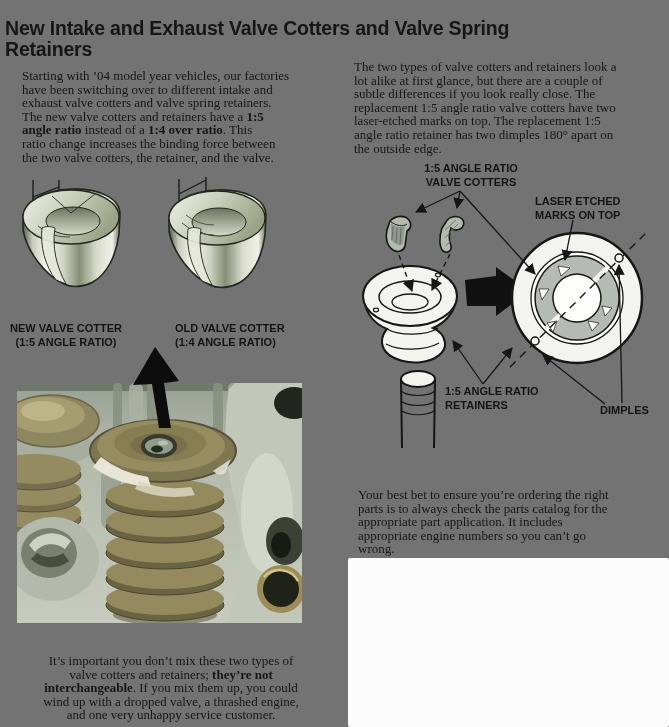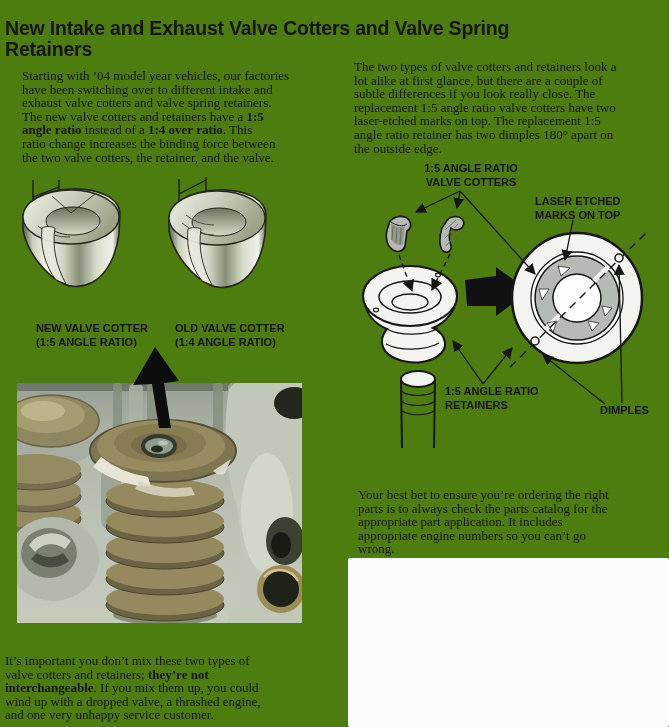--- a/index.html
+++ b/index.html
@@ -1,18 +1,18 @@
 <!DOCTYPE html>
 <html><head>
 <meta charset="utf-8">
 <style>
   html,body{margin:0;padding:0;background:#dcdcd8;}
   .page{
     position:relative; width:669px; height:727px; overflow:hidden;
-    background:#4d7c0f; color:#161616;
+    background:#737373; color:#161616;
     font-family:"Liberation Serif", serif;
   }
   .abs{position:absolute;}
   .title{
     left:5px; top:5px; width:660px;
     font-family:"Liberation Sans", sans-serif;
     font-weight:bold; font-size:19.5px; line-height:1.07;
     white-space:pre-line; letter-spacing:-0.2px;
   }
   .body-text{
@@ -88,21 +88,21 @@
         <line x1="60" y1="18" x2="60" y2="92" stroke="#161616" stroke-width="1.3"></line>
         <line x1="33" y1="35" x2="60" y2="21" stroke="#161616" stroke-width="1.1"></line>
         <path d="M23,60 C23,44 44,32 71,31 C98,30 120,40 120,56 L119,76 C116,98 107,116 93,124 C84,129 72,130 64,126 C46,118 27,94 23,72 Z" fill="url(#gWall)" stroke="#23271e" stroke-width="1.6"></path>
         <ellipse cx="71" cy="59" rx="48" ry="27" fill="url(#gTop)" stroke="#23271e" stroke-width="1.3"></ellipse>
         <ellipse cx="73" cy="63" rx="27" ry="14" fill="url(#gBore)" stroke="#23271e" stroke-width="1"></ellipse>
         <path d="M36,64 Q50,76 68,76" fill="none" stroke="#454a3c" stroke-width="1"></path>
         <path d="M40,56 Q52,66 68,66" fill="none" stroke="#454a3c" stroke-width="0.9"></path>
         <path d="M42,70 C40,88 45,108 56,122 L66,126 C56,108 52,88 55,70 C50,68 46,68 42,70 Z" fill="#e6e8da" stroke="#23271e" stroke-width="1" opacity="0.92"></path>
       </g>
     </svg>
-    <div class="fig-label" style="left:36px;top:164px;">NEW VALVE COTTER
+    <div class="fig-label" style="left:10px;top:164px;text-align:center;">NEW VALVE COTTER
 (1:5 ANGLE RATIO)</div>
     <div class="fig-label" style="left:175px;top:164px;">OLD VALVE COTTER
 (1:4 ANGLE RATIO)</div>
   </div>
 
   <svg class="abs" style="left:128px;top:344px;z-index:3;" width="56" height="88" viewBox="0 0 56 88">
     <polygon points="27,3 5,41 24,40 31,84 43,84 36,39 51,37" fill="#0d0d0d"></polygon>
   </svg>
 
   <div class="abs" style="left:17px;top:383px;width:285px;height:240px;">
@@ -172,21 +172,21 @@
         <path d="M76,84 Q100,102 134,104 L131,94 Q104,90 84,74 Z" fill="#e8e5d7"></path>
         <path d="M196,88 L214,76 L208,90 Q202,94 196,88 Z" fill="#e3e0d0" opacity="0.9"></path>
         <path d="M118,106 Q146,118 178,112 L174,104 Q146,108 122,98 Z" fill="#d9d5c0" opacity="0.85"></path>
         <ellipse cx="142" cy="63" rx="16" ry="10" fill="#8f9c8e" stroke="#353b2c" stroke-width="4"></ellipse>
         <ellipse cx="140" cy="66" rx="6" ry="3.5" fill="#262b1f"></ellipse>
         <ellipse cx="146" cy="60" rx="5" ry="2.5" fill="#c2cabc" opacity="0.8"></ellipse>
       </g>
     </svg>
   </div>
 
-  <p class="abs body-text" style="left:5px;top:654px;width:332px;margin:0;"><span>It’s important you don’t mix these two types of
+  <p class="abs body-text" style="left:5px;top:654px;width:332px;margin:0;text-align:center;"><span>It’s important you don’t mix these two types of
 valve cotters and retainers; </span><b>they’re not
 interchangeable</b><span>. If you mix them up, you could
 wind up with a dropped valve, a thrashed engine,
 and one very unhappy service customer.</span></p>
 
   <p class="abs body-text" style="left:346px;top:52px;width:322px;margin:8px;">The two types of valve cotters and retainers look a
 lot alike at first glance, but there are a couple of
 subtle differences if you look really close. The
 replacement 1:5 angle ratio valve cotters have two
 laser-etched marks on top. The replacement 1:5

